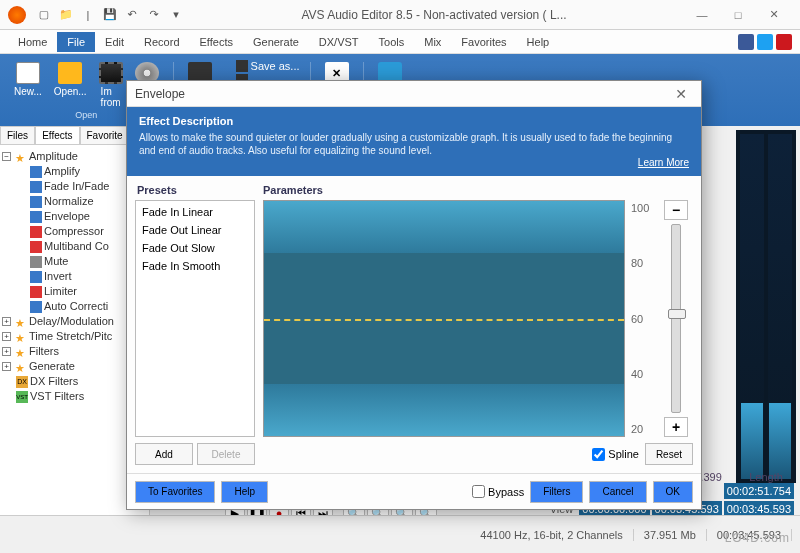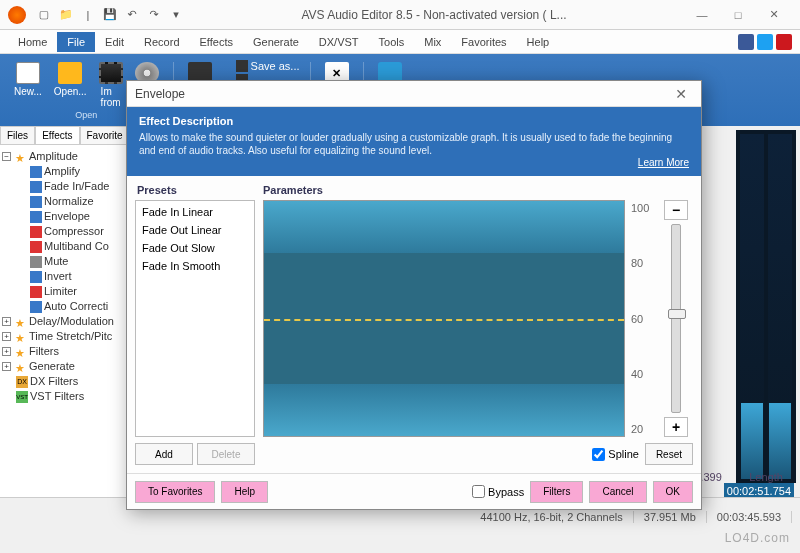--- a/index.html
+++ b/index.html
@@ -52,21 +52,21 @@
 .tree .red { background:#d33; }
 .tree .blue { background:#3878c8; }
 .tree .gray { background:#888; }
 
 
 .rightmeters { position:absolute; top: 130px; right: 4px; width: 60px; bottom: 70px; background: #0a1826; display:flex; padding:4px; gap:4px;}
 .meter { flex:1; background: linear-gradient(#0d2138,#0a1826); position:relative;}
 .meter .fill { position:absolute; bottom:0;left:1px;right:1px; height:22%; background:linear-gradient(#3da6d6,#1a5678);}
 
 
-.statusbar { position:absolute; bottom:18px; left:0; right:0; height:38px; background:#f0f0f0; border-top:1px solid #ccc; display:flex; align-items:center; padding:16px 8px; font-size:10px; color:#555;}
+.statusbar { position:absolute; bottom:0; left:0; right:0; height:38px; background:#f0f0f0; border-top:1px solid #ccc; display:flex; align-items:center; padding:16px 8px; font-size:10px; color:#555;}
 .statusbar .seg { padding: 0 10px; border-right:1px solid #ccc; }
 
 
 .watermark { position:absolute; bottom:8px; right:10px; font-size:12px; color:#aaa; letter-spacing:1px; z-index:200;}
 
 
 .dialog { position:absolute; left:126px; top:80px; width:576px; height:430px; background:#fdfdfd; border:1px solid #888; box-shadow: 3px 3px 18px rgba(0,0,0,0.35); z-index:100; display:flex; flex-direction:column;}
 .dlg-title { height:26px; display:flex; align-items:center; padding:0 8px; border-bottom:1px solid #ddd;}
 .dlg-title span { font-size:12px; color:#444;}
 .dlg-title .x { margin-left:auto; font-size:14px; color:#666; padding:2px 6px;}
@@ -93,21 +93,21 @@
 .gaxis { width:22px; display:flex; flex-direction:column; justify-content:space-between; font-size:9px; color:#666; padding:2px 0;}
 .gaxis span { text-align:left;}
 .slider-col { width:34px; display:flex; flex-direction:column; align-items:center; gap:4px;}
 .slider-col button { width:24px; height:20px; border:1px solid #bbb; background:#fff; font-weight:bold; font-size:14px; line-height:14px;}
 .slider-col .track { flex:1; width:10px; background:#ddd; border:1px solid #aaa; position:relative; border-radius:2px;}
 .slider-col .thumb { position:absolute; left:-4px; width:18px; height:10px; background:#f0f0f0; border:1px solid #888; top:45%; border-radius:2px;}
 .params .bot { display:flex; justify-content:flex-end; gap:6px; margin-top:6px; align-items:center;}
 .params .bot label { font-size:10px; display:flex; align-items:center; gap:3px;}
 .params .bot button { height:22px; padding:0 10px; border:1px solid #bbb; background:#f7f7f7; font-size:10px;}
 .dlg-footer { height:36px; border-top:1px solid #ddd; display:flex; align-items:center; padding:0 8px; gap:6px;}
-.dlg-footer button { height:22px; padding:0 12px; border:1px solid #bbb; background:#f9a8d4; font-size:10px;}
+.dlg-footer button { height:22px; padding:0 12px; border:1px solid #bbb; background:#3b82f6; font-size:10px;}
 .dlg-footer .sp { flex:1;}
 .dlg-footer label { font-size:10px; display:flex; align-items:center; gap:3px;}
 
 .timebar { position:absolute; bottom:36px; right:6px; display:flex; gap:2px; font-size:9px;}
 .timebar .lbl { color:#555; padding:2px 4px;}
 .timebar .cell { background:#1a6698; color:#fff; padding:2px 3px; min-width:56px; text-align:center;}
 .timebar2 { position:absolute; bottom:54px; right:6px; display:flex; gap:2px; font-size:9px;}
 .timebar2 .cell { background:#1a6698; color:#fff; padding:2px 3px; min-width:56px; text-align:center;}
 .lenheaders { position:absolute; bottom:70px; right:6px; display:flex; gap:2px; font-size:9px; color:#546;}
 .lenheaders span { min-width:56px; text-align:center; padding:0 3px;}

